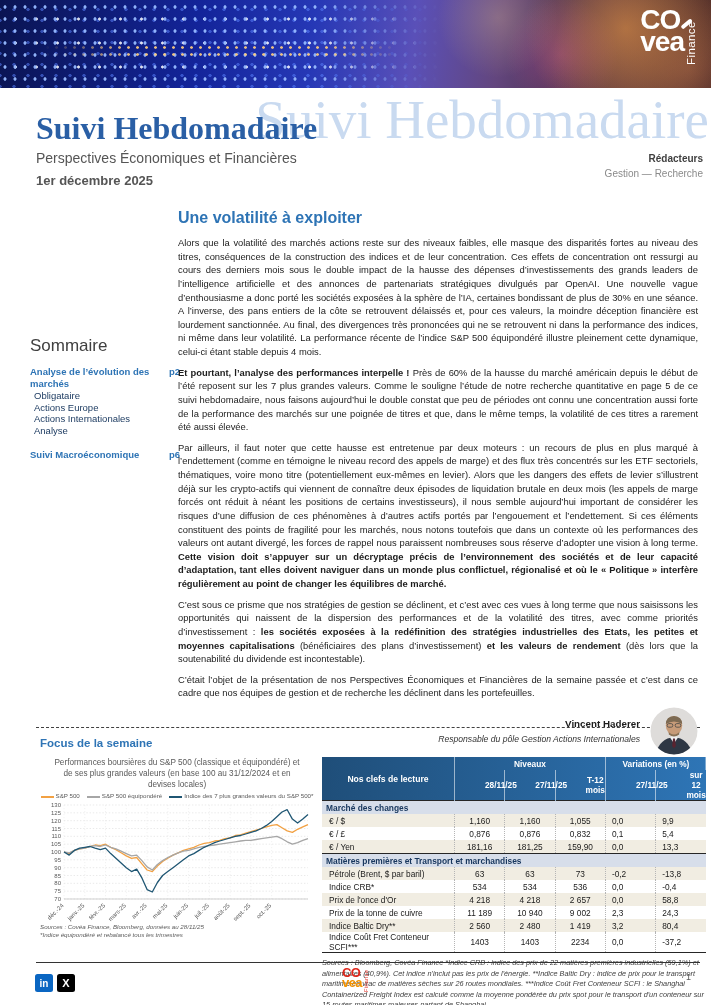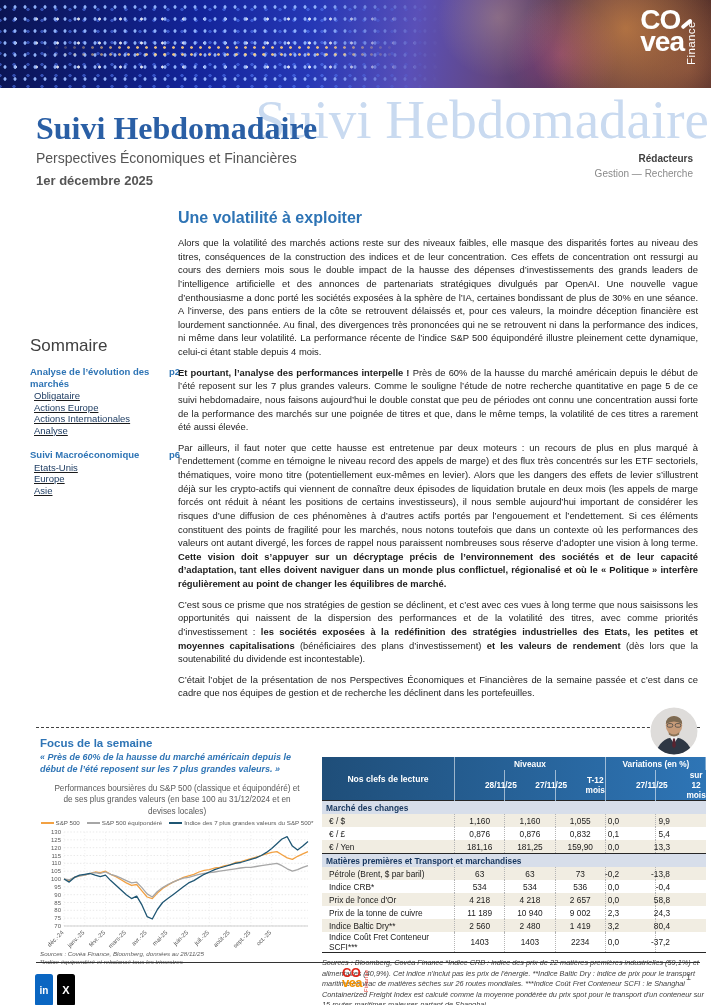--- a/index.html
+++ b/index.html
@@ -39,31 +39,31 @@
   .logo-hero .side{font-size:11.5px;height:56px;margin-left:1px;}
   .logo-hero .needle{position:absolute;top:13px;left:40px;width:13px;height:3.5px;background:#fff;border-radius:2px;transform:rotate(-40deg);}
 
   
   .watermark{position:absolute;top:88px;right:2px;font-family:"Liberation Serif",serif;
     font-size:55px;color:#c9daf0;white-space:nowrap;z-index:0;}
   .doc-title{position:absolute;top:110px;left:36px;font-family:"Liberation Serif",serif;
     font-weight:bold;font-size:32px;color:#2a5fa5;z-index:1;}
   .doc-subtitle{position:absolute;top:150px;left:36px;font-size:14px;color:#555;z-index:1;}
   .doc-date{position:absolute;top:173px;left:36px;font-size:13px;font-weight:bold;color:#555;z-index:1;}
-  .editors{position:absolute;top:153px;right:18px;text-align:right;z-index:1;}
+  .editors{position:absolute;top:153px;right:8px;text-align:right;z-index:1;}
   .editors .lab{font-size:10px;font-weight:bold;color:#404040;}
   .editors .sub{font-size:10px;color:#8a8a8a;margin-top:4px;}
 
   
   .toc{position:absolute;top:336px;left:30px;width:150px;}
   .toc-heading{font-size:17px;font-weight:400;color:#404040;margin:0 0 10px 0;}
   .toc-section{margin-bottom:13px;}
   .toc-title-row{display:flex;justify-content:space-between;color:#2e74b5;font-weight:bold;font-size:9.5px;line-height:11.5px;}
   .toc-title-row .pg{margin-left:12px;}
-  .toc-items{margin-top:1px;text-decoration:underline;}
+  .toc-items{margin-top:1px;}
   .toc-item{font-size:9.5px;color:#17365d;line-height:11.5px;padding-left:4px;cursor:pointer;}
 
   
   .article{position:absolute;top:209px;left:178px;width:520px;z-index:1;}
   .article h2{font-size:16px;font-weight:bold;color:#2e74b5;margin:0 0 9px 0;}
   .article p{font-size:9.4px;line-height:1.45;text-align:justify;margin:0 0 7px 0;color:#1c1c1c;}
   .article p b{font-weight:bold;}
   .sig-row{display:flex;justify-content:flex-end;align-items:center;gap:10px;margin-top:1px;}
   .sig{text-align:right;}
   .sig .name{font-size:9.8px;font-weight:bold;color:#1c1c1c;}
@@ -89,28 +89,28 @@
   .keys .h-top{background:linear-gradient(90deg,#1f4e79,#2e75b6);}
   .keys th.corner{width:132px;text-align:center;font-size:8.6px;}
   .keys th.grp{border-left:1px solid rgba(255,255,255,.55);}
   .keys th.sub{border-left:1px solid rgba(255,255,255,.55);font-weight:bold;padding-left:30px;}
   .keys td.lbl{text-align:left;padding-left:7px;}
   .keys td.num,.keys td.var{text-align:center;border-left:1px dotted #b5b5b5;}
   .keys tr.sec td{background:#d7deea;color:#17365d;font-weight:bold;text-align:left;
      padding-left:4px;border-top:1.6px solid #262626;font-size:8.4px;}
   .keys tr.data.alt td{background:#f1ede2;}
   .keys tbody{border-bottom:1.6px solid #262626;}
-  .keys td.var .cellwrap{display:flex;align-items:center;justify-content:flex-end;padding:0 3px 0 6px;gap:33px;}
+  .keys td.var .cellwrap{display:flex;align-items:center;justify-content:flex-start;padding:0 3px 0 6px;gap:33px;}
   .arrow-svg{width:8px;height:9px;display:inline-block;}
   .tbl-footnote{margin-top:5px;font-size:7.3px;font-style:italic;color:#404040;line-height:1.45;text-align:left;}
 
   
   .footer-line{position:absolute;top:962px;left:36px;right:11px;border-top:1.3px solid #333;}
   .social{position:absolute;top:974px;left:35px;display:flex;gap:4px;}
-  .icon-box{width:18px;height:32px;display:flex;align-items:center;justify-content:center;
+  .icon-box{width:18px;height:18px;display:flex;align-items:center;justify-content:center;
      color:#fff;font-weight:bold;cursor:pointer;}
   .icon-li{background:#0a66c2;border-radius:2.5px;font-size:10px;}
   .icon-x{background:#000;border-radius:2.5px;font-size:11px;}
   .logo-footer{position:absolute;top:968px;left:50%;transform:translateX(-50%);}
   .logo-footer .stack{font-size:13px;line-height:.8;letter-spacing:-.5px;}
   .logo-footer .co{color:#e0261b;}
   .logo-footer .vea{color:#f39200;}
   .logo-footer .side{font-size:5.5px;color:#e0261b;height:24px;margin-left:1px;}
   .page-num{position:absolute;top:972px;right:20px;font-size:9px;color:#595959;}
 </style>
@@ -154,39 +154,38 @@
             <div class="toc-item">Actions Europe</div>
             <div class="toc-item">Actions Internationales</div>
             <div class="toc-item">Analyse</div>
           </div>
         </div>
         <div class="toc-section">
           <div class="toc-title-row">
             <span>Suivi Macroéconomique</span>
             <span class="pg">p6</span>
           </div>
-          <div class="toc-items">
-            <div class="toc-item">Etats-Unis</div>
-            <div class="toc-item">Europe</div>
-            <div class="toc-item">Asie</div>
-          </div>
         </div>
       </div>
   </div>
 
   <div class="article">
     <h2>Une volatilité à exploiter</h2>
     <div id="article-paragraphs">
         <p><span>Alors que la volatilité des marchés actions reste sur des niveaux faibles, elle masque des disparités fortes au niveau des titres, conséquences de la construction des indices et de leur concentration. Ces effets de concentration ont ressurgi au cours des derniers mois sous le double impact de la hausse des dépenses d’investissements des grands leaders de l’intelligence artificielle et des annonces de partenariats stratégiques divulgués par OpenAI. Une nouvelle vague d’enthousiasme a donc porté les sociétés exposées à la sphère de l’IA, certaines bondissant de plus de 30% en une séance. A l’inverse, des pans entiers de la côte se retrouvent délaissés et, pour ces valeurs, la moindre déception financière est lourdement sanctionnée. Au final, des divergences très prononcées qui ne se retrouvent ni dans la performance des indices, ni même dans leur volatilité. La performance récente de l’indice S&amp;P 500 équipondéré illustre pleinement cette dynamique, celui-ci étant stable depuis 4 mois.</span></p>
         <p><b>Et pourtant, l’analyse des performances interpelle ! </b><span>Près de 60% de la hausse du marché américain depuis le début de l’été reposent sur les 7 plus grandes valeurs. Comme le souligne l’étude de notre recherche quantitative en page 5 de ce suivi hebdomadaire, nous faisons aujourd’hui le double constat que peu de périodes ont connu une concentration aussi forte de la performance des marchés sur une poignée de titres et que, dans le même temps, la volatilité de ces titres a rarement été aussi élevée.</span></p>
         <p><span>Par ailleurs, il faut noter que cette hausse est entretenue par deux moteurs : un recours de plus en plus marqué à l’endettement (comme en témoigne le niveau record des appels de marge) et des flux très concentrés sur les ETF sectoriels, thématiques, voire mono titre (potentiellement eux-mêmes en levier). Alors que les dangers des effets de levier s’illustrent déjà sur les crypto-actifs qui viennent de connaître deux épisodes de liquidation brutale en deux mois (les appels de marge forcés ont réduit à néant les positions de certains investisseurs), il nous semble aujourd’hui important de considérer les risques d’une diffusion de ces phénomènes à d’autres actifs portés par l’engouement et l’endettement. Si ces éléments constituent des points de fragilité pour les marchés, nous notons toutefois que dans un contexte où les performances des valeurs ont autant divergé, les forces de rappel nous paraissent nombreuses sous réserve d’adopter une vision à long terme. </span><b>Cette vision doit s’appuyer sur un décryptage précis de l’environnement des sociétés et de leur capacité d’adaptation, tant elles doivent naviguer dans un monde plus conflictuel, régionalisé et où le « Politique » interfère régulièrement au point de changer les équilibres de marché.</b></p>
         <p><span>C’est sous ce prisme que nos stratégies de gestion se déclinent, et c’est avec ces vues à long terme que nous saisissons les opportunités qui naissent de la dispersion des performances et de la volatilité des titres, avec comme priorités d’investissement : </span><b>les sociétés exposées à la redéfinition des stratégies industrielles des Etats, les petites et moyennes capitalisations </b><span>(bénéficiaires des plans d’investissement) </span><b>et les valeurs de rendement </b><span>(dès lors que la soutenabilité du dividende est incontestable).</span></p>
         <p><span>C’était l’objet de la présentation de nos Perspectives Économiques et Financières de la semaine passée et c’est dans ce cadre que nos équipes de gestion et de recherche les déclinent dans les portefeuilles.</span></p>
       </div>
     <div class="sig-row">
+      <div class="sig">
+        <div class="name">Vincent Haderer</div>
+        <div class="role">Responsable du pôle Gestion Actions Internationales</div>
+      </div>
       <div class="avatar">
         <svg viewBox="0 0 48 48" width="48" height="48">
           <defs>
               <clipPath id="avclip">
                 <circle cx="24" cy="24" r="23.5"></circle>
               </clipPath>
             </defs>
           <circle cx="24" cy="24" r="23.5" fill="#dedcda"></circle>
           <g clip-path="url(#avclip)">
             <path d="M5 48 Q10 30.5 24 30.5 Q38 30.5 43 48 Z" fill="#2e3744"></path>
@@ -200,21 +199,20 @@
           </g>
         </svg>
       </div>
     </div>
   </div>
 
   <div class="divider"></div>
 
   <div class="focus">
     <h3 class="focus-heading">Focus de la semaine</h3>
-    <div class="focus-quote">« Près de 60% de la hausse du marché américain depuis le début de l’été reposent sur les 7 plus grandes valeurs. »</div>
     <div class="chart-title">Performances boursières du S&amp;P 500 (classique et équipondéré) et de ses plus grandes valeurs (en base 100 au 31/12/2024 et en devises locales)</div>
     <div class="chart-legend" id="chart-legend">
         <span><span class="sw" style="background: rgb(242, 161, 67);"></span>S&amp;P 500</span>
         <span><span class="sw" style="background: rgb(166, 166, 166);"></span>S&amp;P 500 équipondéré</span>
         <span><span class="sw" style="background: rgb(31, 86, 115);"></span>Indice des 7 plus grandes valeurs du S&amp;P 500*</span>
       </div>
     <div id="chart-host">
         <svg width="274" height="122" style="display:block;margin-top:2px">
           <line x1="24" y1="98" x2="268" y2="98" stroke="#dcdcdc" stroke-width="0.6" stroke-dasharray="1.4,1.8"></line>
           <text x="21" y="100" text-anchor="end" font-size="6" fill="#595959">70</text>

